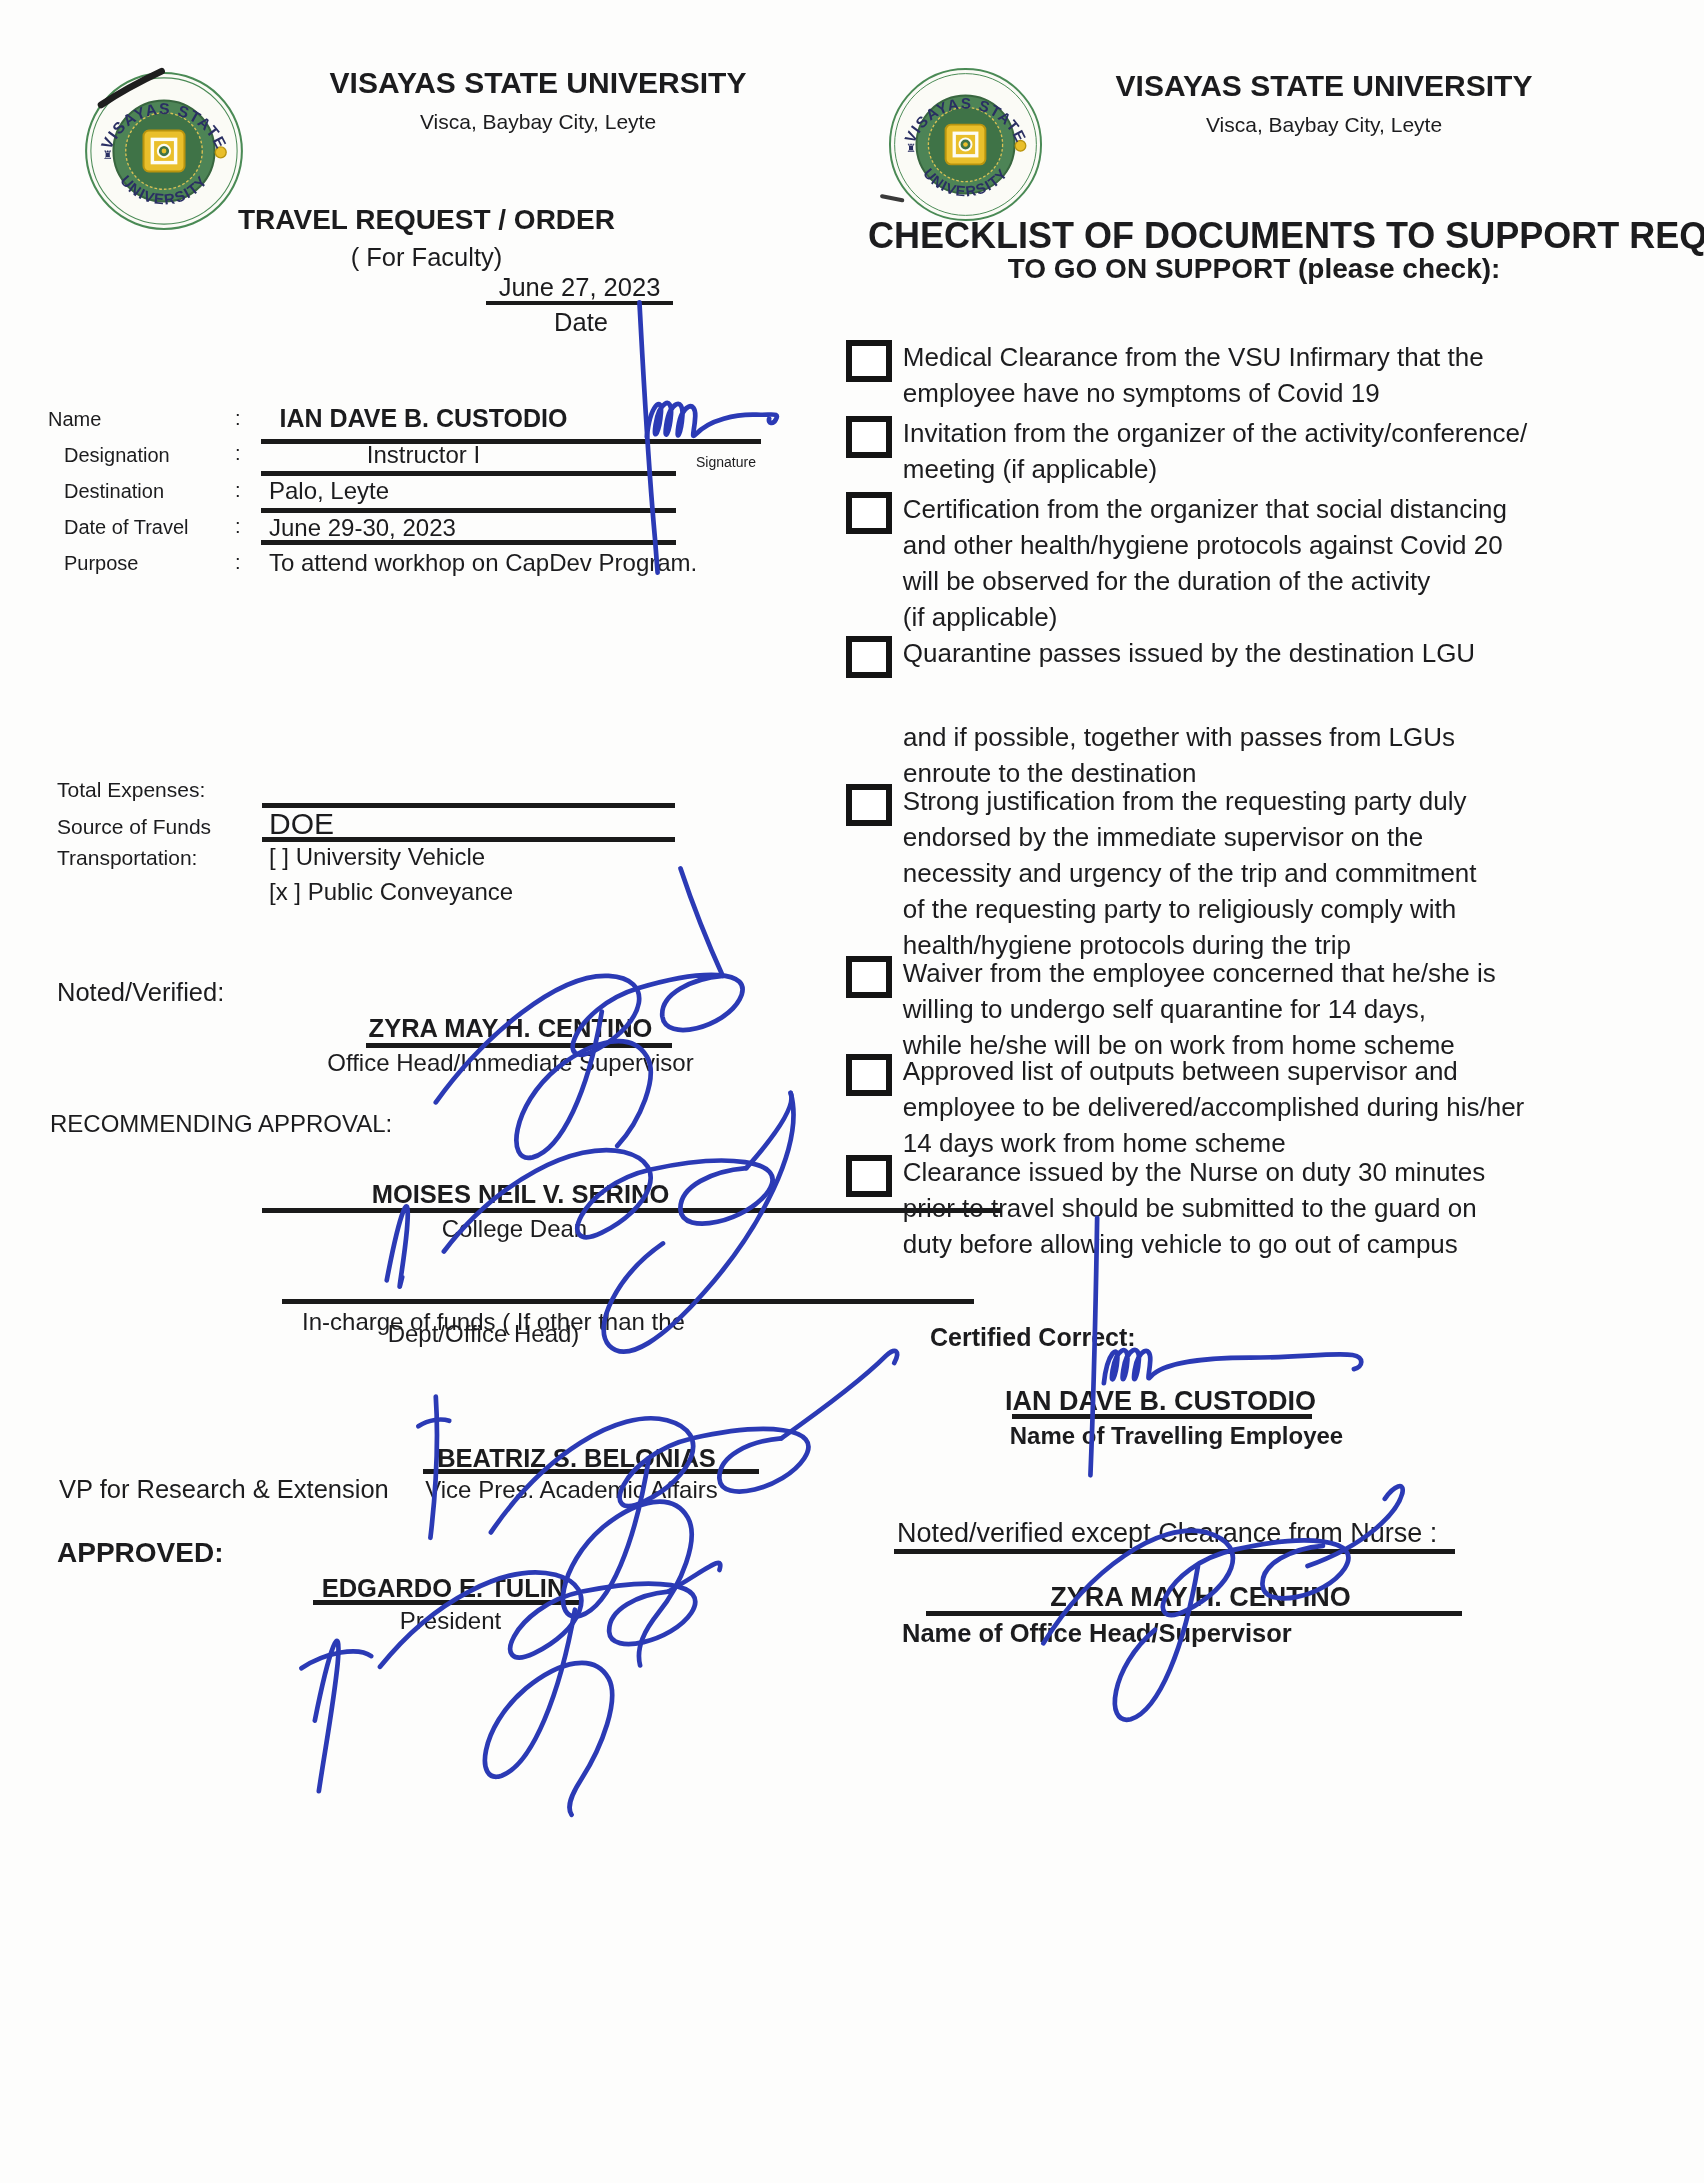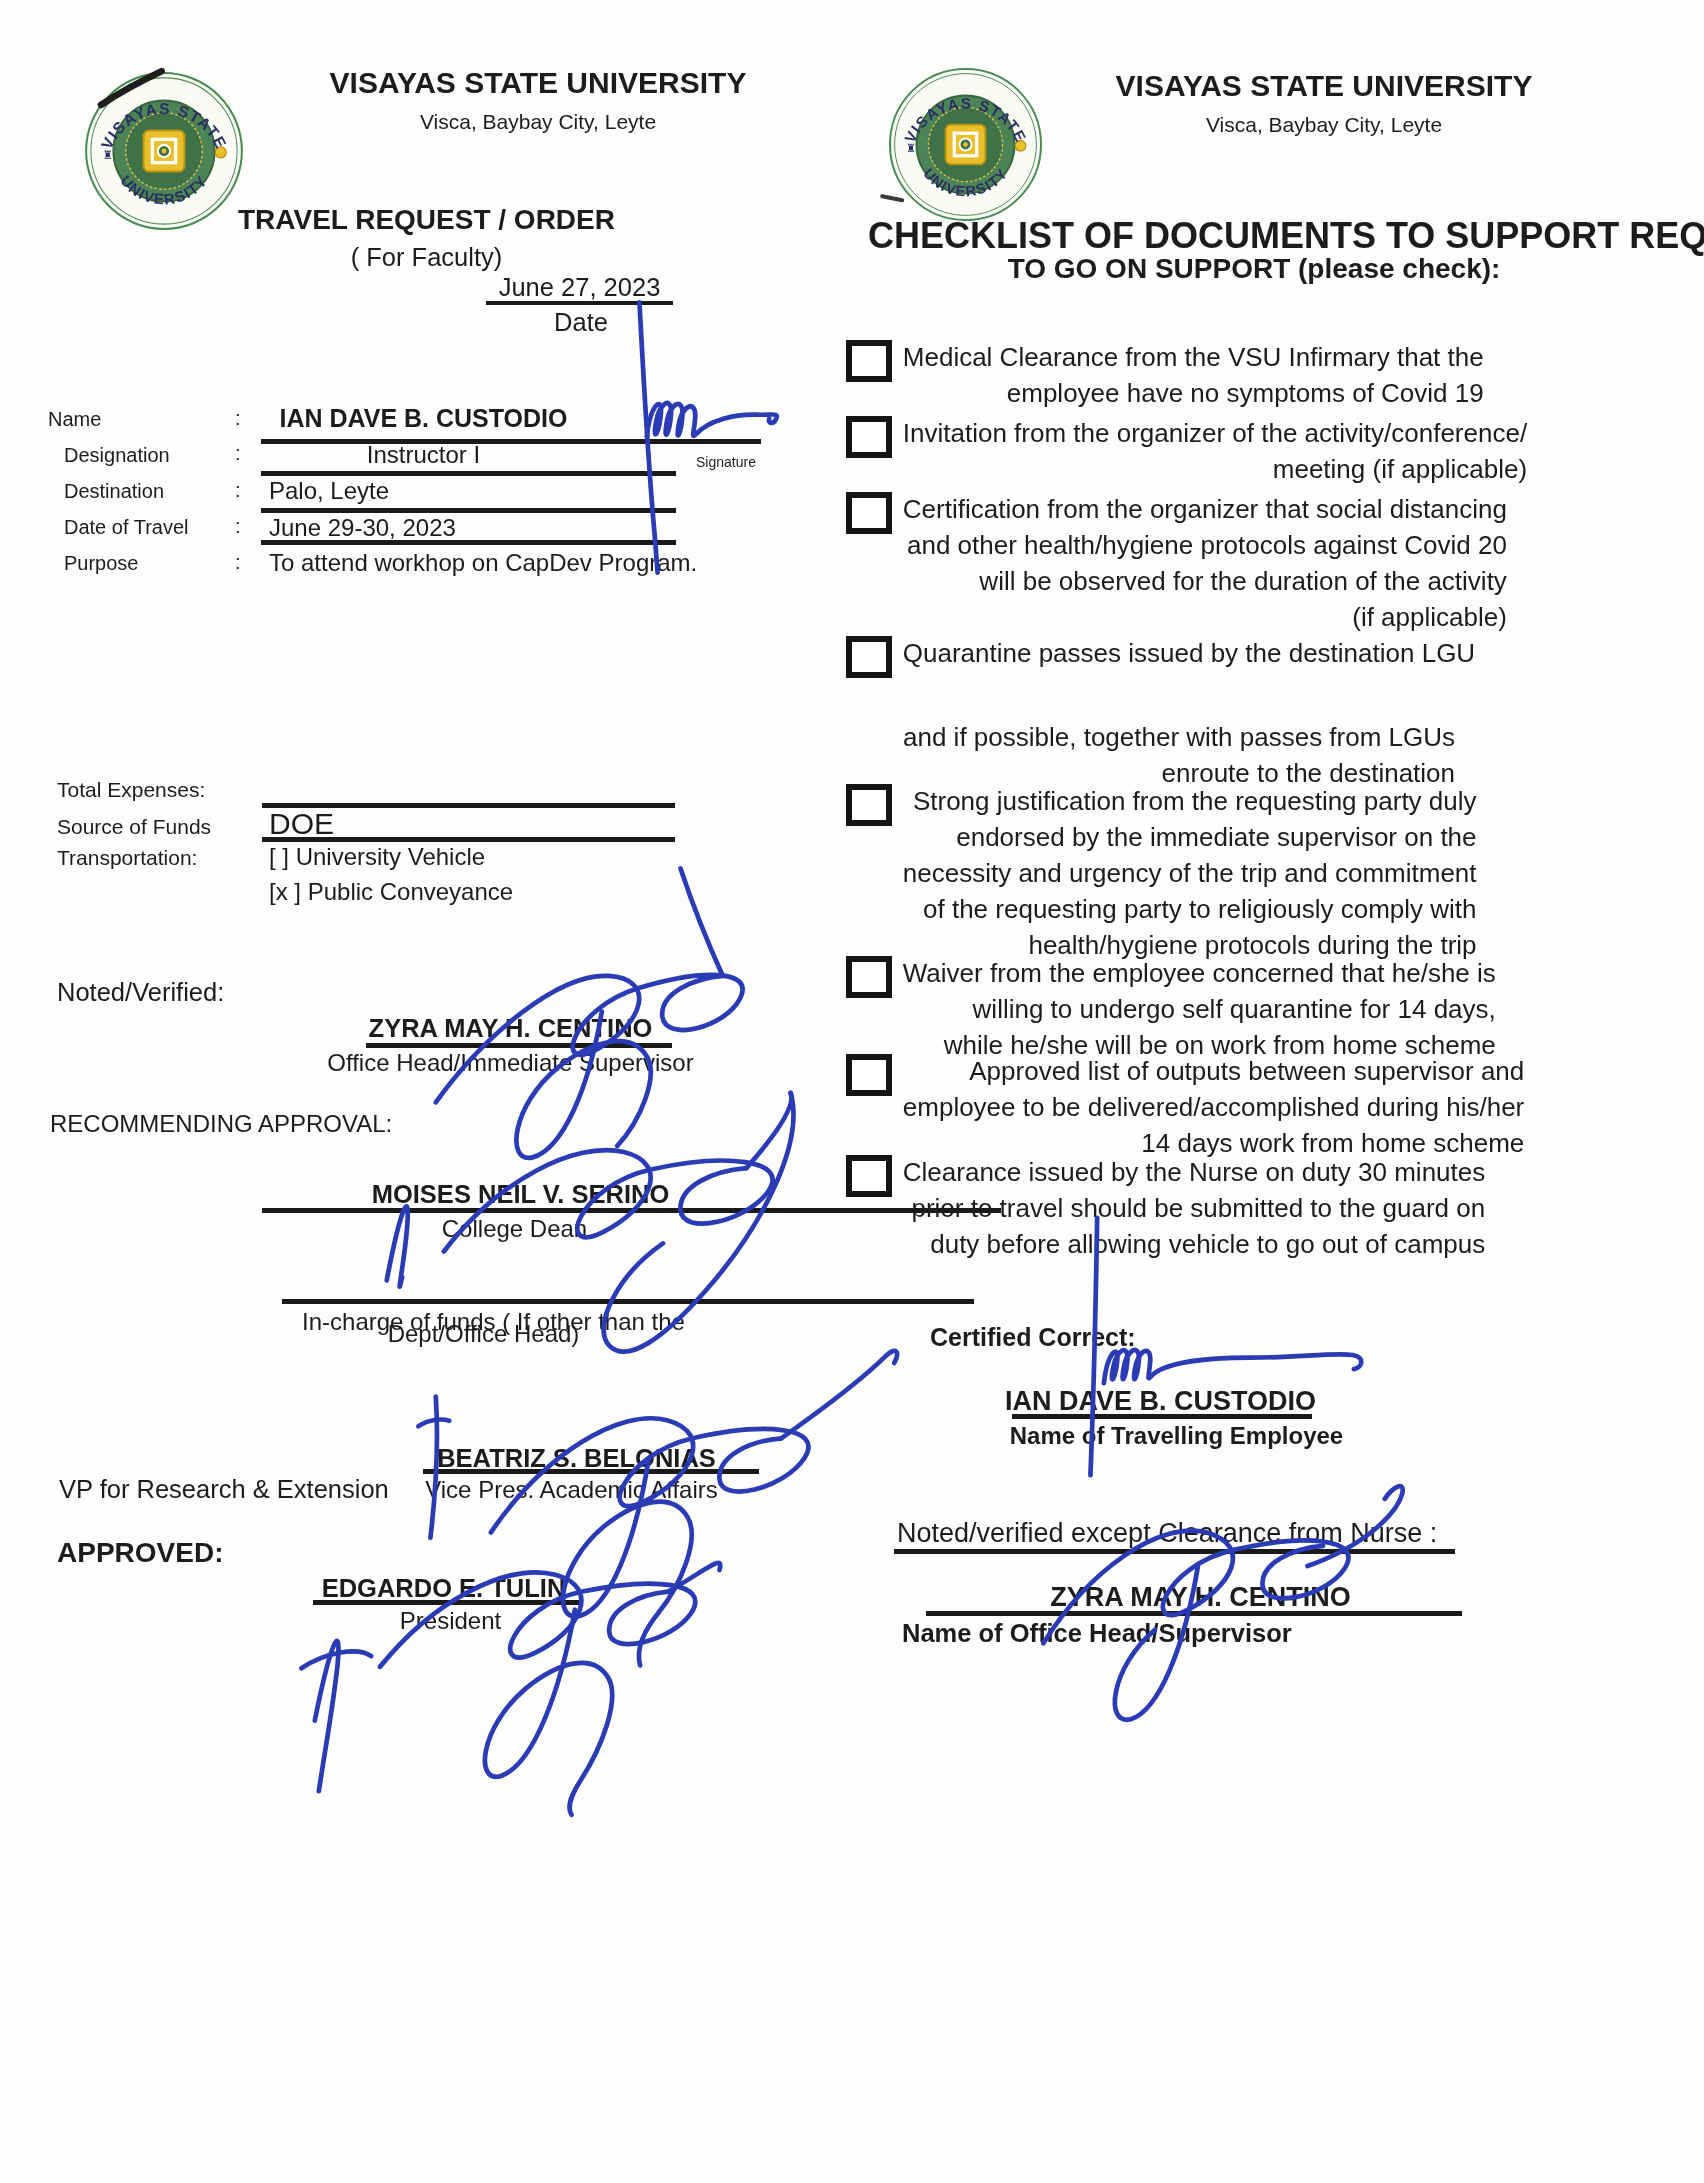--- a/index.html
+++ b/index.html
@@ -11,21 +11,21 @@
   .rule{position:absolute;background:#1a1a1a;height:5.4px;}
   .thin{height:4px;}
   .lbl{font-size:20px;}
   .lbl2{font-size:21px;}
   .val{font-size:24px;}
   .seal{position:absolute;}
   .ink{position:absolute;left:0;top:0;pointer-events:none;}
   .chk-item{position:absolute;display:flex;align-items:flex-start;left:846px;}
   .chk-box{width:34px;height:30px;border:6.7px solid #141414;background:#fff;margin-right:10.8px;margin-top:1.3px;flex:0 0 auto;}
   .chk-lines{font-size:26px;line-height:36px;color:#1c1c1e;}
-  .chk-lines div{white-space:nowrap;text-align:right;}
+  .chk-lines div{white-space:nowrap;}
 </style>
 </head>
 <body>
 
 <div class="page">
 
   <svg class="seal" style="left:82px;top:69px" width="164" height="164" viewBox="0 0 240 240">
     <circle cx="120" cy="120" r="114" fill="#fbfbf6" stroke="#4a8a55" stroke-width="3"></circle>
     <circle cx="120" cy="120" r="107" fill="none" stroke="#4a8a55" stroke-width="1.5"></circle>
     <circle cx="120" cy="120" r="74" fill="#4d8456" stroke="#38663f" stroke-width="3"></circle>

